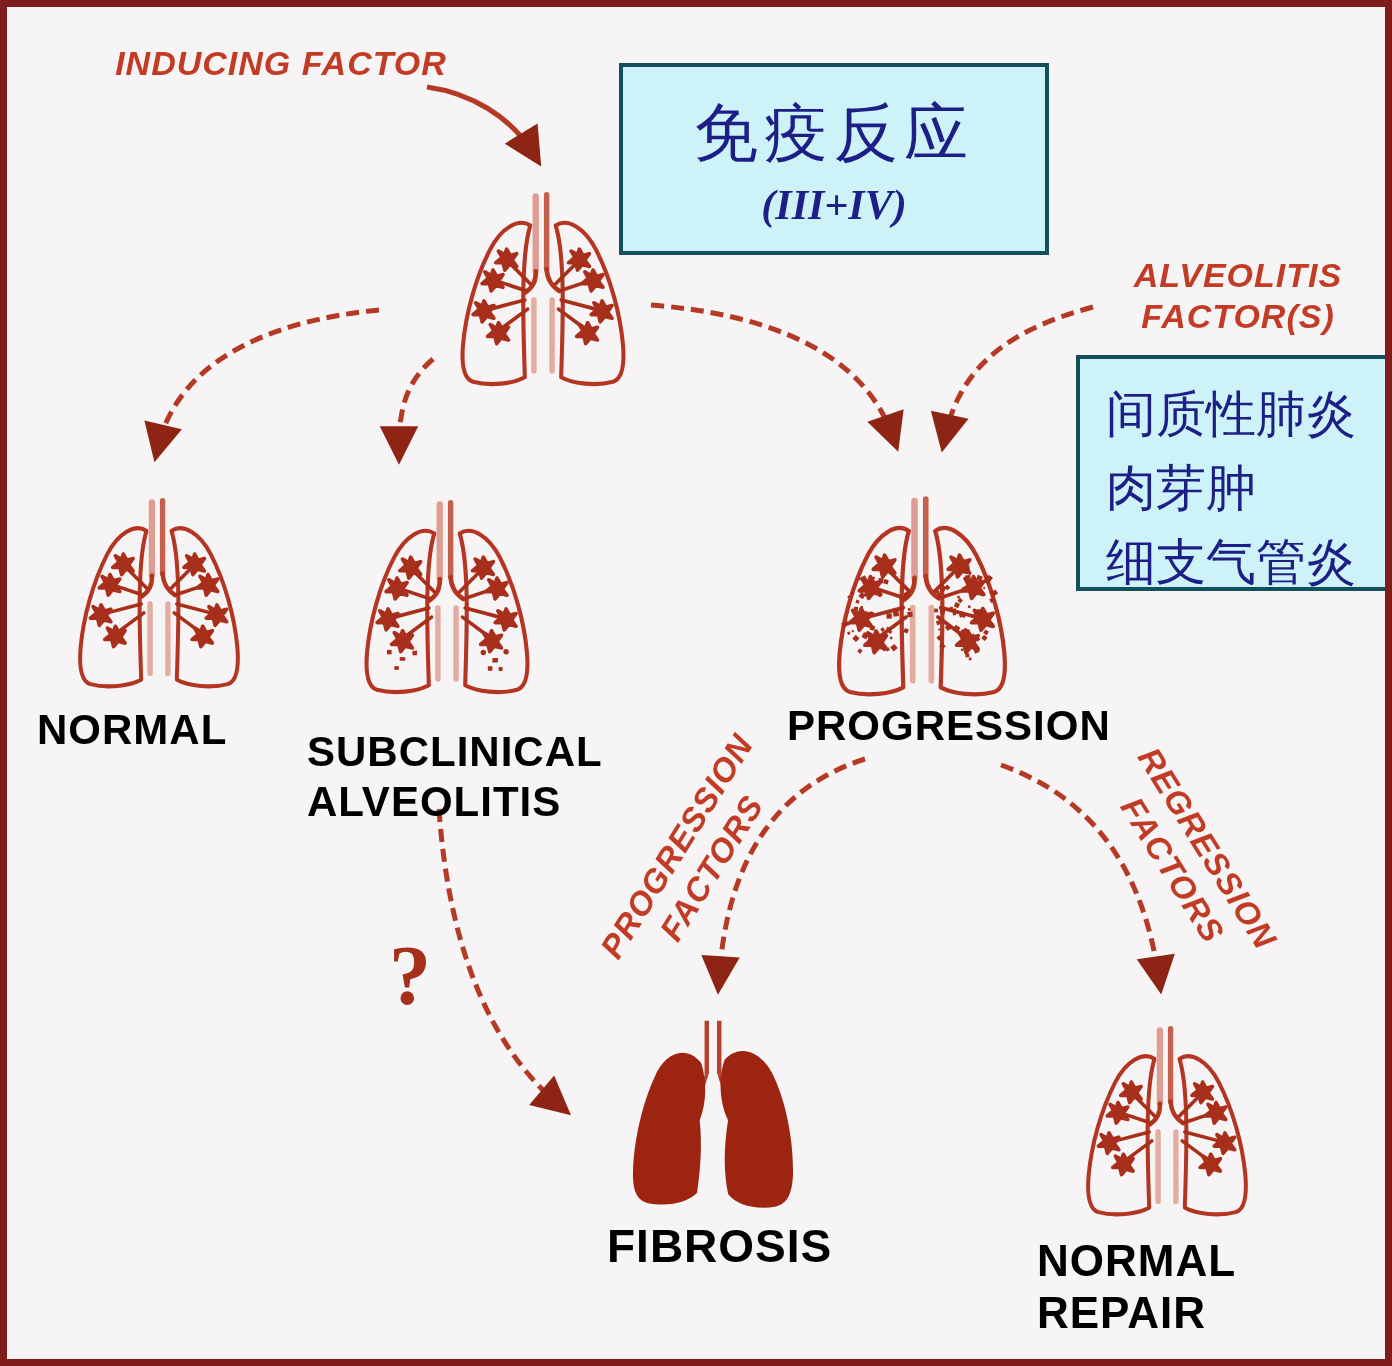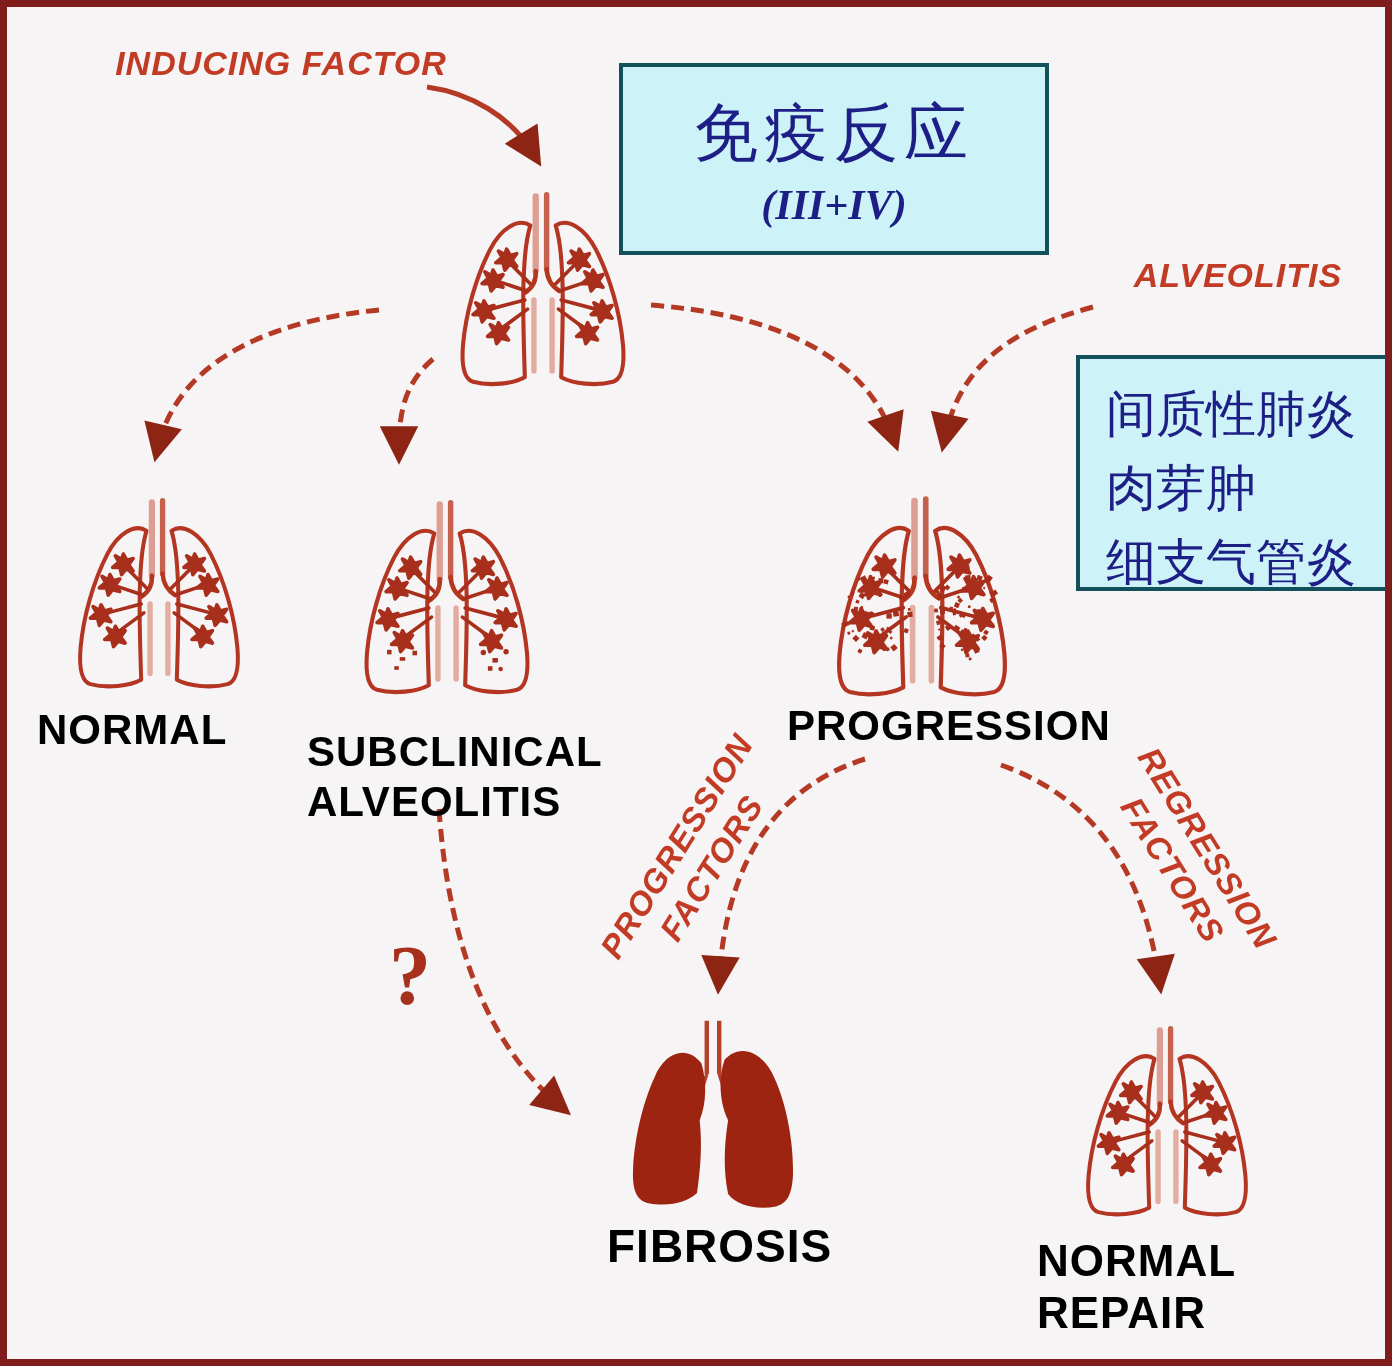--- a/index.html
+++ b/index.html
@@ -102,20 +102,21 @@
       </g>
     </g>
   </svg>
 
   <div class="ital" style="left:78px;top:36px;width:392px;">
     <div>INDUCING FACTOR</div>
   </div>
 
   <div class="ital" style="left:1092px;top:248px;width:278px;">
     <div>ALVEOLITIS</div>
+    <div>FACTOR(S)</div>
   </div>
 
   <div class="bluebox immune" style="left:612px;top:56px;width:430px;height:192px;">
     <div class="t1">免疫反应</div>
     <div class="t2">(III+IV)</div>
   </div>
 
   <div class="bluebox disease" style="left:1026px;top:348px;width:338px;height:236px;">
     <div>间质性肺炎</div>
     <div>肉芽肿</div>

